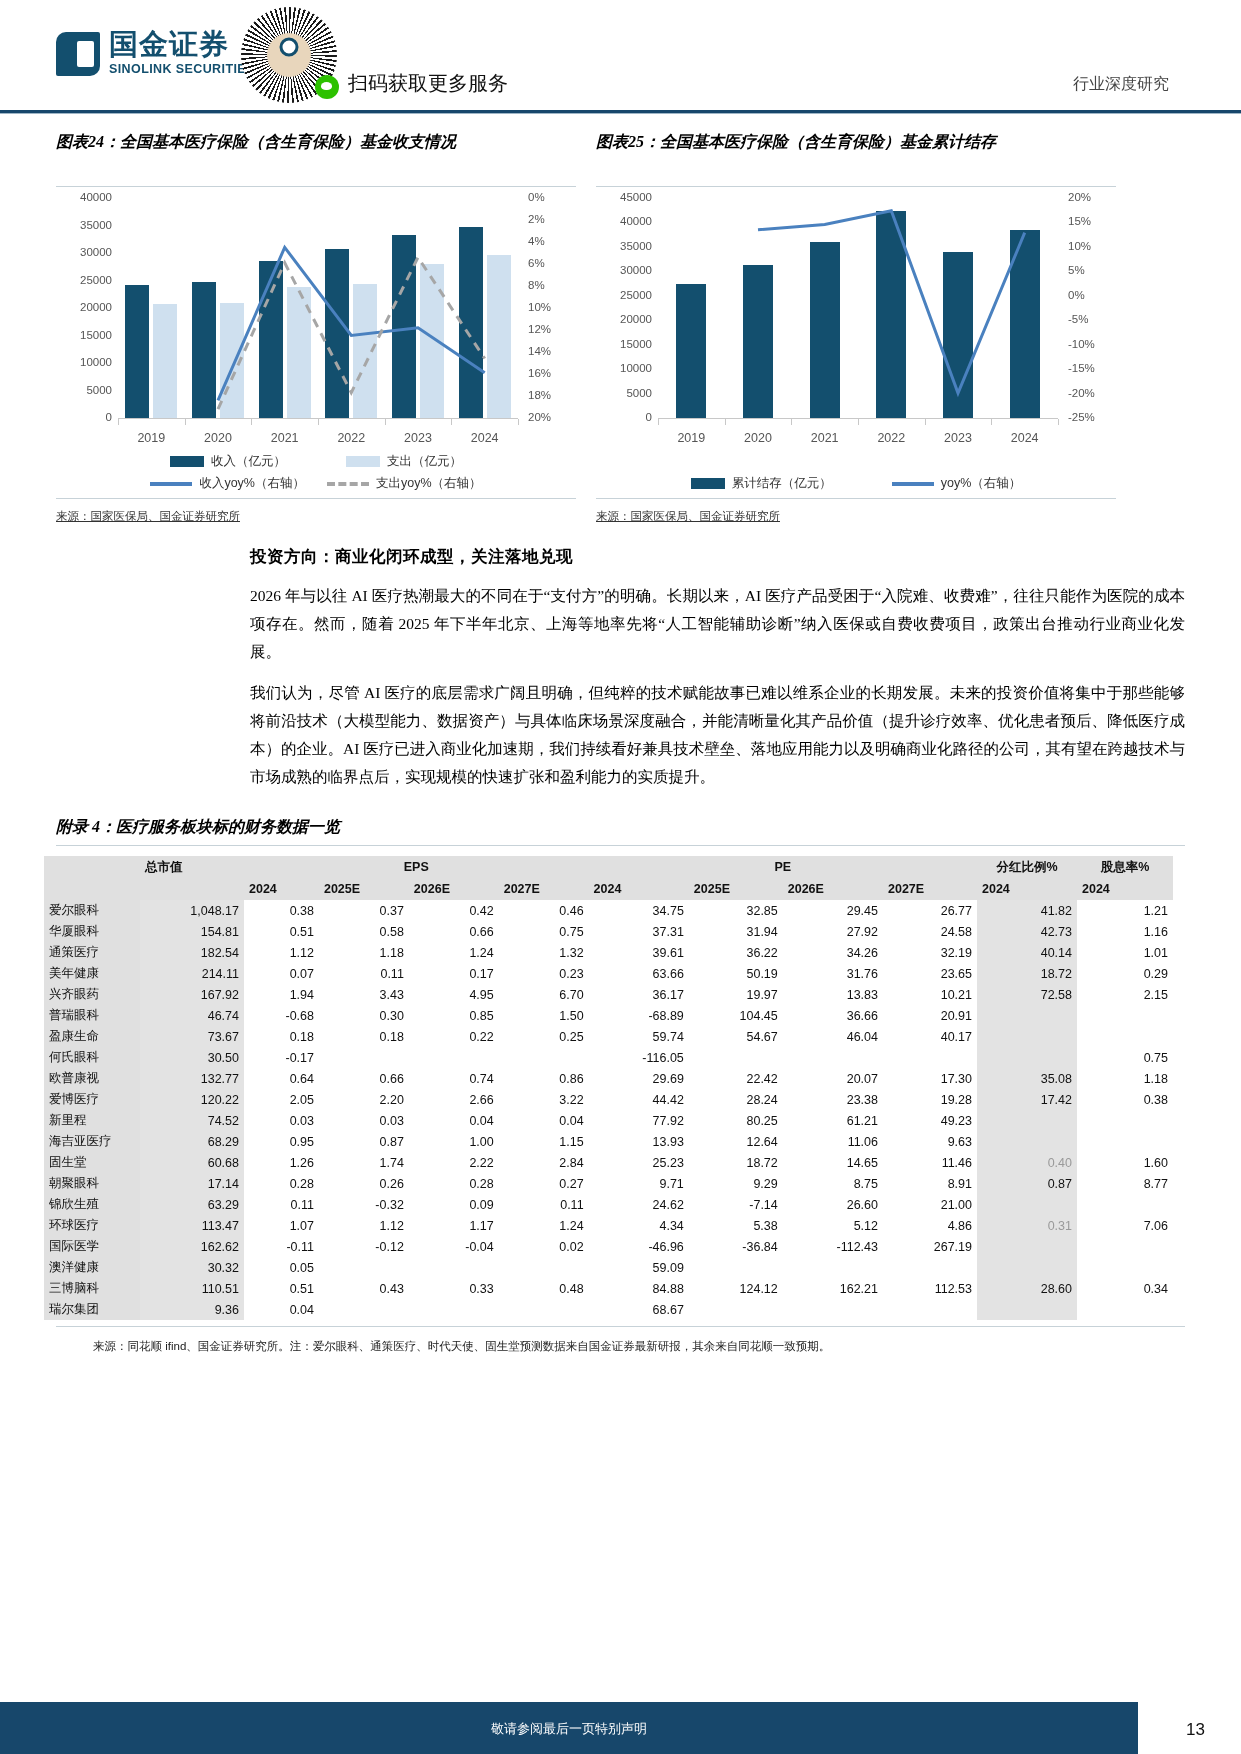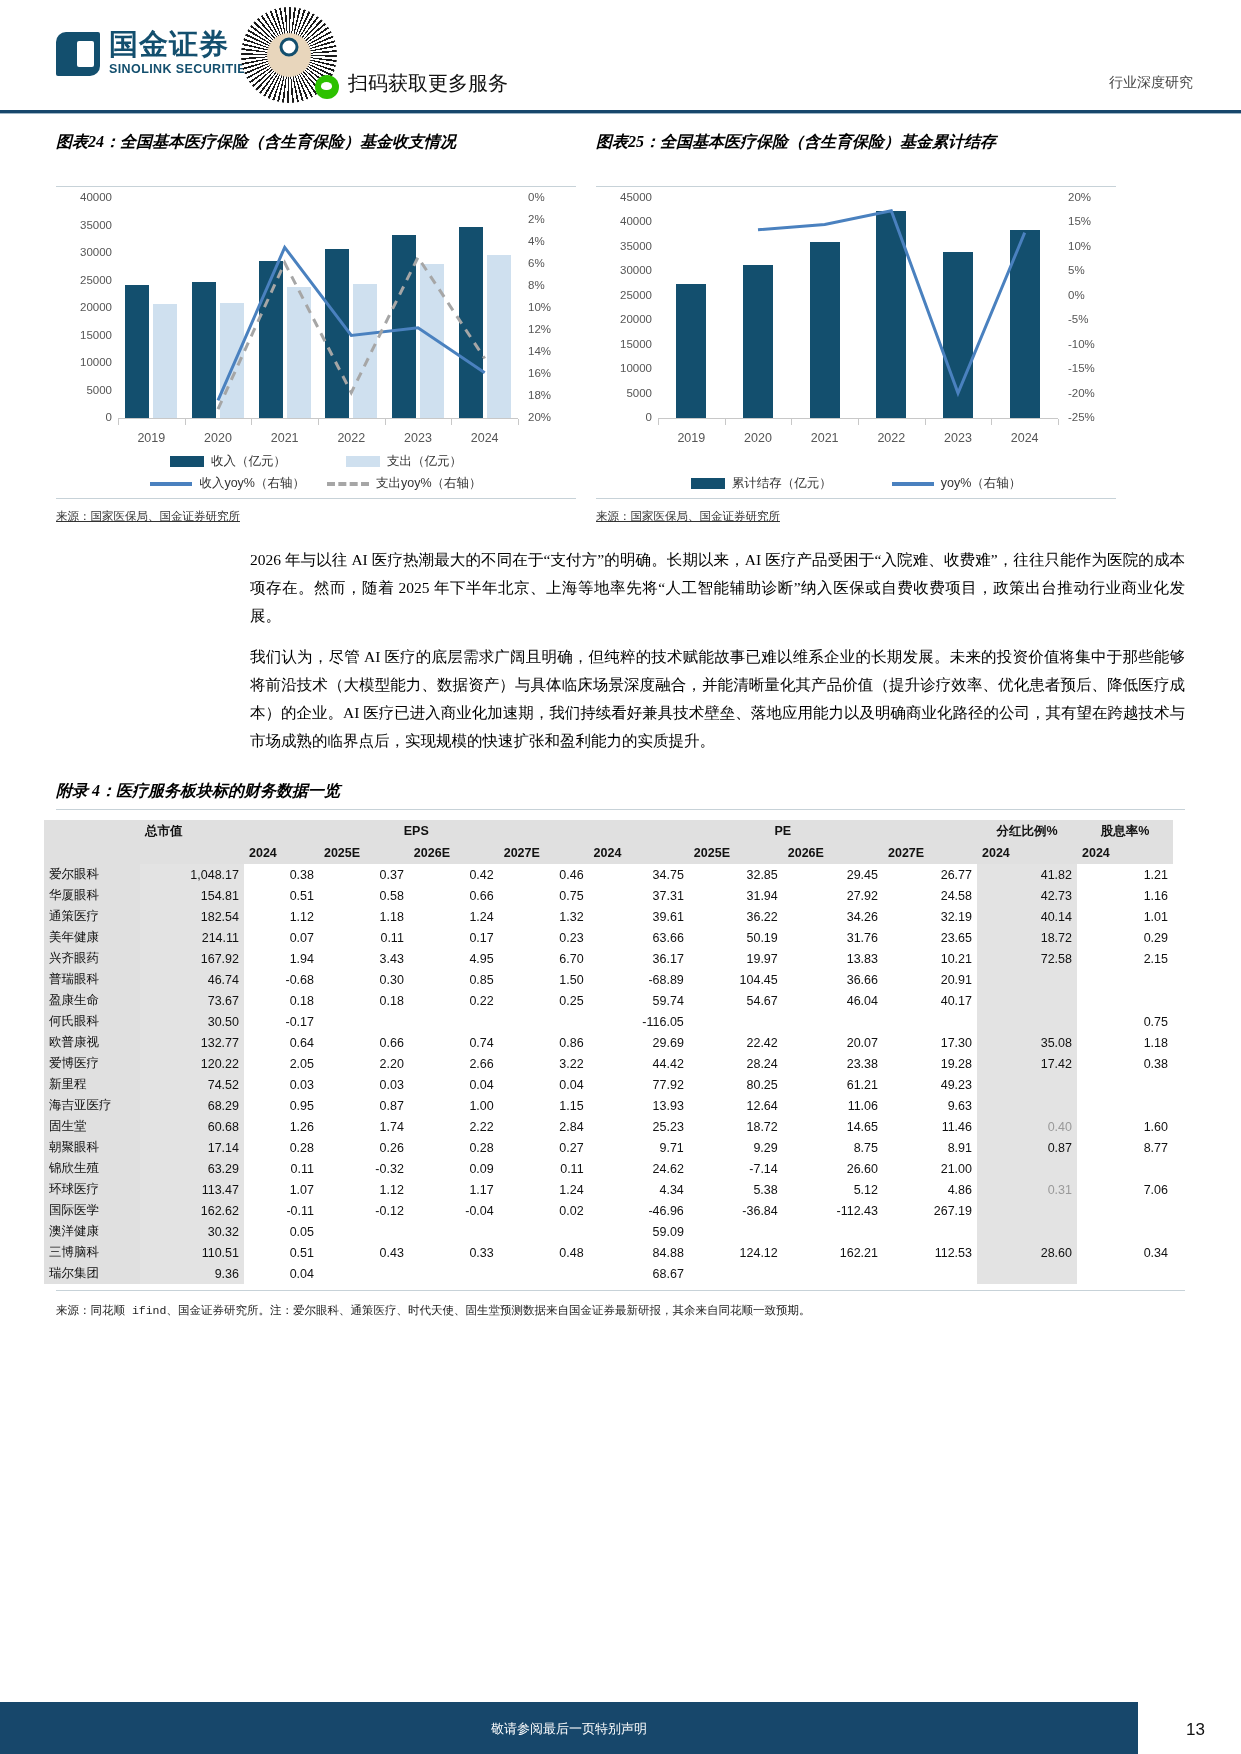--- a/index.html
+++ b/index.html
@@ -24,21 +24,21 @@
     background:
       radial-gradient(circle at 50% 47%, #c69a5e 0 17px, transparent 17px),
       radial-gradient(circle at 50% 50%, #ffffff 0 21px, transparent 21px),
       repeating-conic-gradient(from 0deg at 50% 50%, #1a1a1a 0deg 2.4deg, #ffffff 2.4deg 6deg);
     position:relative;}
   .qr-inner:before{content:"";position:absolute;left:50%;top:50%;transform:translate(-50%,-50%);width:44px;height:44px;border-radius:50%;background:#e8d6bc;}
   .qr-inner:after{content:"";position:absolute;left:50%;top:42%;transform:translate(-50%,-50%);width:13px;height:13px;border-radius:50%;background:#fff;border:3px solid #134f6e;}
   .wechat{position:absolute;right:-2px;bottom:4px;width:24px;height:24px;border-radius:50%;background:#2dc100;}
   .wechat:after{content:"";position:absolute;left:6px;top:7px;width:11px;height:8px;border-radius:50% 50% 45% 45%;background:#fff;}
   .scan-text{ position:absolute; left:348px; top:70px; font-size:20px; color:#111; }
-  .header-right{ position:absolute; right:48px; top:74px; font-size:14px; color:#444; }
+  .header-right{ position:absolute; right:72px; top:74px; font-size:16px; color:#444; }
   .header-rule{ position:absolute; left:0; top:110px; width:1241px; height:3px; background:#17476b; }
   .header-rule2{ position:absolute; left:0; top:113px; width:1241px; height:1px; background:#9fb6c6; }
 
   
   .charts-row{ display:flex; padding:0 56px; margin-top:18px; gap:20px; }
   .chart-box{ width:520px; }
   .fig-title{ font-family:"Liberation Serif","DejaVu Serif",serif; font-style:italic; font-weight:bold;
               font-size:16px; line-height:1.5; color:#000; margin-bottom:8px; min-height:48px;}
   .chart-frame{ border-top:1px solid #c7d2d8; border-bottom:1px solid #c7d2d8; padding:12px 0 6px 0; }
   .plot { position:relative; height:250px; }
@@ -72,21 +72,21 @@
   .tbl-rule{ margin:7px 56px 0 56px; height:1px; background:#c7d2d8; }
   table{ margin:10px 56px 0 44px; border-collapse:collapse; width:1129px; font-size:12.5px; color:#111; }
   th,td{ padding:2px 5px; }
   thead tr.h1 th{ background:#e0e0e0; font-weight:bold; text-align:center; height:22px;}
   thead tr.h2 th{ background:#e0e0e0; font-weight:bold; text-align:right; height:22px;}
   td.name{ text-align:left; background:#e0e0e0; width:96px; }
   td.num{ text-align:right; }
   td.shade{ background:#e3e3e3; }
   td.mutedval{ color:#9a9a9a; }
   tbody tr{ height:20px; }
-  .tbl-src{ padding:0 56px; margin-top:12px; font-size:11.5px; font-family:Liberation Mono, monospace; color:#222;}
+  .tbl-src{ padding:0 56px; margin-top:12px; font-size:11.5px; font-family:Liberation Sans, sans-serif; color:#222;margin-left:37px;}
   .tbl-src-rule{ margin:6px 56px 0 56px; height:1px; background:#c7d2d8; }
 
   
   .footer{ position:absolute; left:0; bottom:0; width:1241px; height:52px; }
   .footer-bar{ position:absolute; left:0; bottom:0; width:1138px; height:52px; background:#17476b; }
   .footer-text{ position:absolute; left:0; bottom:16px; width:1138px; text-align:center; color:#fff; font-size:13px;
                 font-family:"Liberation Serif","DejaVu Serif",serif;}
   .footer-page{ position:absolute; right:36px; bottom:14px; font-size:17px; color:#111; font-weight:normal;}
 </style>
 </head>
@@ -253,20 +253,21 @@
           <i class="sw-line"></i>
           <span>yoy%（右轴）</span>
         </span>
       </div>
     </div>
     <div class="source">来源：国家医保局、国金证券研究所</div>
   </div>
 </div>
 
 <div class="prose">
+  <h3>投资方向：商业化闭环成型，关注落地兑现</h3>
   <p>2026 年与以往 AI 医疗热潮最大的不同在于“支付方”的明确。长期以来，AI 医疗产品受困于“入院难、收费难”，往往只能作为医院的成本项存在。然而，随着 2025 年下半年北京、上海等地率先将“人工智能辅助诊断”纳入医保或自费收费项目，政策出台推动行业商业化发展。</p>
   <p>我们认为，尽管 AI 医疗的底层需求广阔且明确，但纯粹的技术赋能故事已难以维系企业的长期发展。未来的投资价值将集中于那些能够将前沿技术（大模型能力、数据资产）与具体临床场景深度融合，并能清晰量化其产品价值（提升诊疗效率、优化患者预后、降低医疗成本）的企业。AI 医疗已进入商业化加速期，我们持续看好兼具技术壁垒、落地应用能力以及明确商业化路径的公司，其有望在跨越技术与市场成熟的临界点后，实现规模的快速扩张和盈利能力的实质提升。</p>
 </div>
 
 <div class="tbl-title">附录 4：医疗服务板块标的财务数据一览</div>
 <div class="tbl-rule"></div>
 <table>
   <thead>
     <tr class="h1">
       <th style="width:96px"></th>

